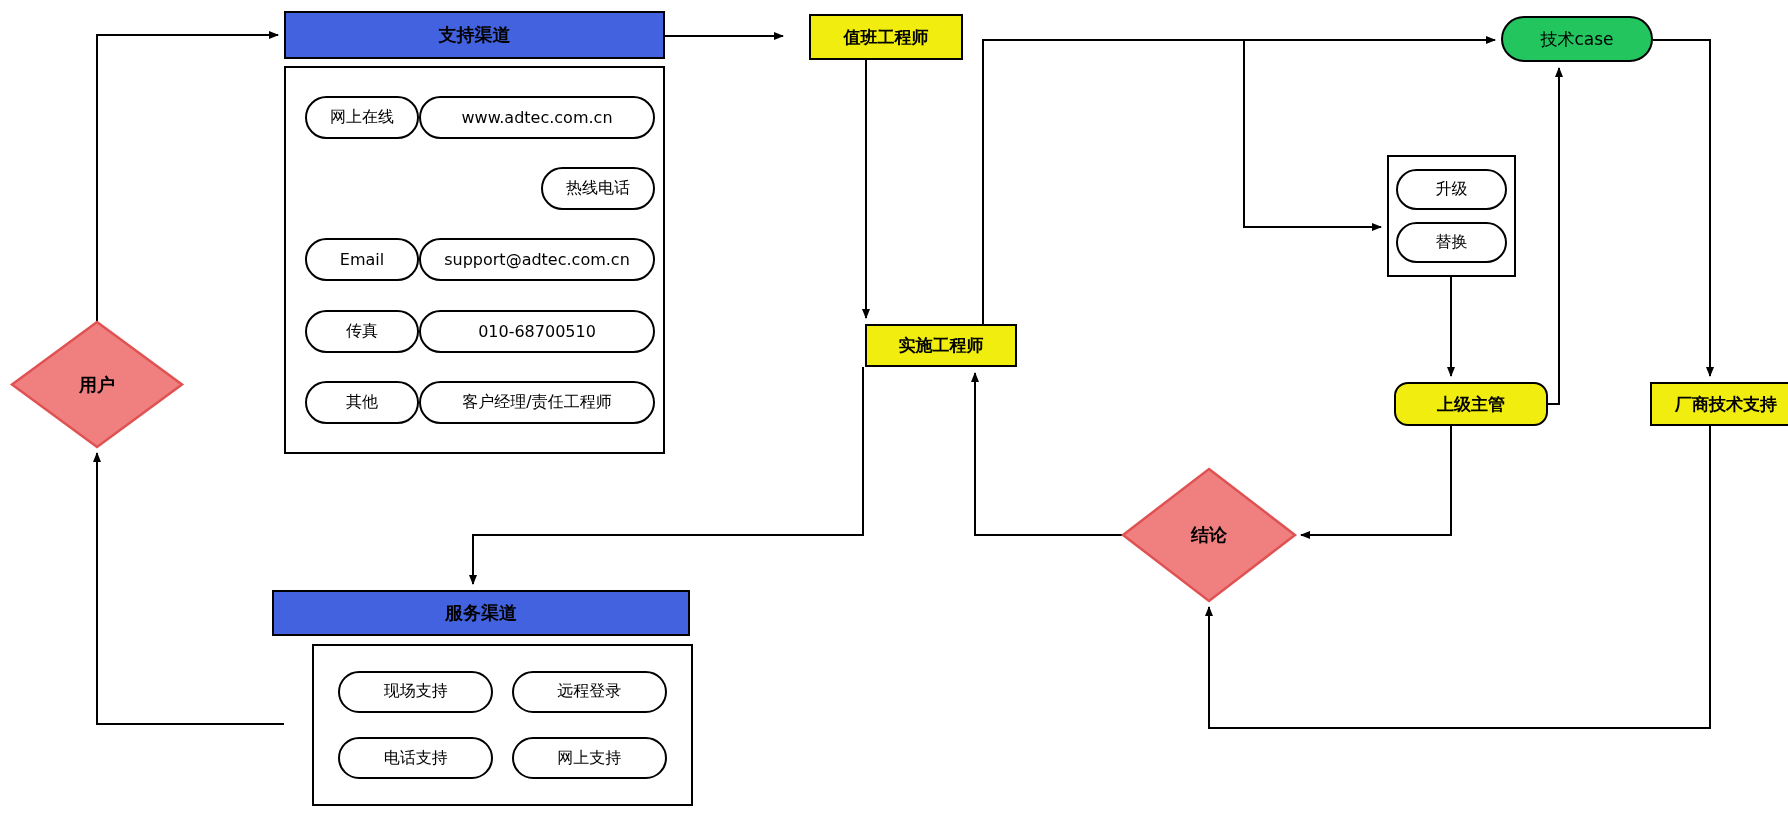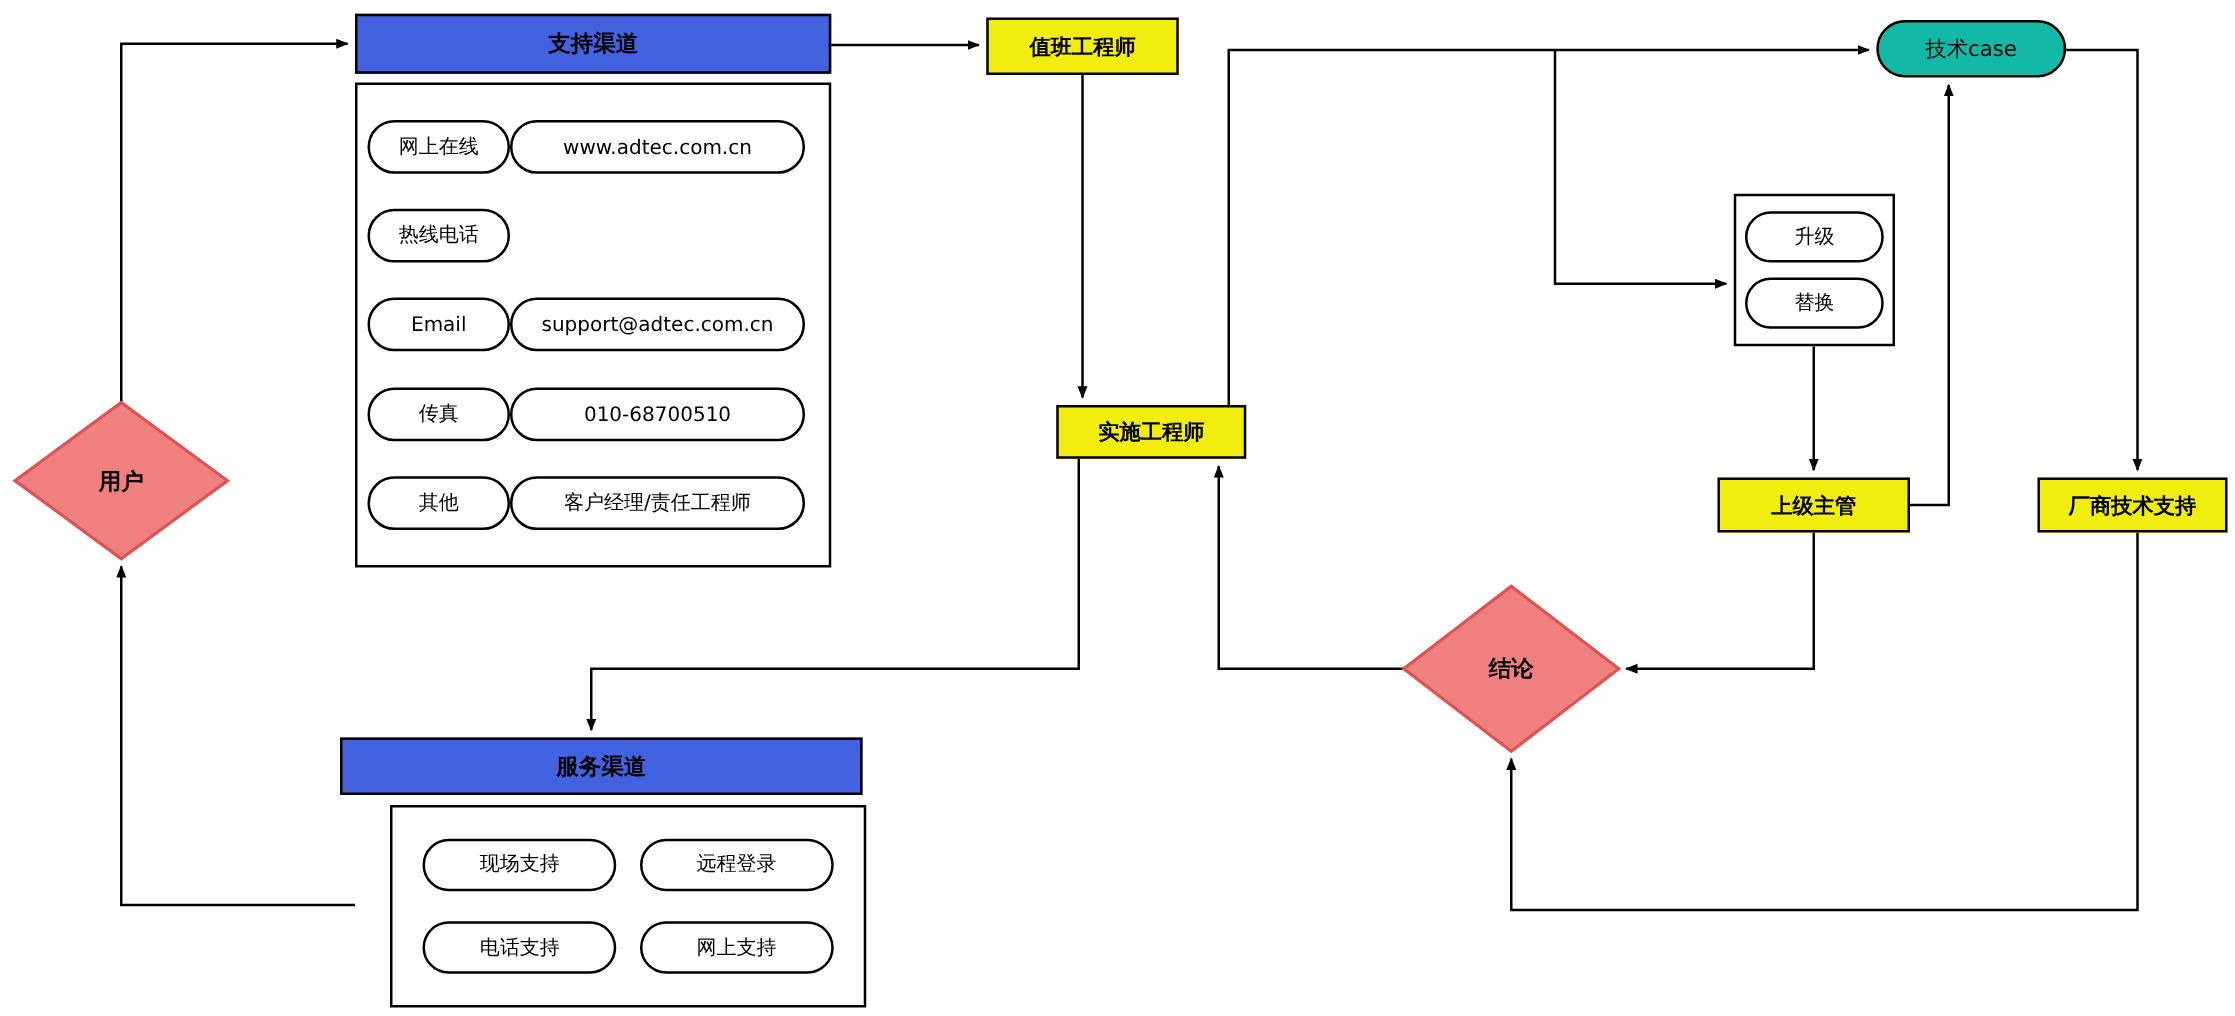--- a/index.html
+++ b/index.html
@@ -43,46 +43,47 @@
     background: var(--blue, #4362e0);
     border: 2px solid #000;
     font-weight: bold;
     font-size: 18px;
   }
   .yellow {
     background: var(--yellow, #f1ee0f);
     border: 2px solid #000;
     font-weight: bold;
     font-size: 17px;
+    margin-left: 20px;
   }
   .whitebox {
     background: #fff;
     border: 2px solid #000;
   }
   .rounded {
-    background: #14b8a6;
+    background: #22c55e;
     border: 2px solid #000;
     border-radius: 23px;
   }
   .pill {
     background: #fff;
     border: 2px solid #000;
     border-radius: 999px;
     display: flex;
     align-items: center;
     justify-content: center;
     font-size: 16px;
     box-sizing: border-box;
     text-align: center;
     white-space: nowrap;
   }
   .contact-col {
     flex-direction: column;
     justify-content: space-evenly;
-    align-items: flex-start;
+    align-items: flex-end;
     padding: 0 8px;
   }
   .contact-row {
     display: flex;
     justify-content: space-between;
     align-items: center;
   }
   .contact-row .pill.label { width: 114px; height: 43px; }
   .contact-row .pill.value { width: 236px; height: 43px; }
   .svc-grid {
@@ -180,21 +181,21 @@
 
   <div class="node rounded" style="left:1501px; top:16px; width:152px; height:46px;">技术case</div>
 
   <div class="node whitebox esc-col" style="left:1387px; top:155px; width:129px; height:122px;">
     <div class="pill">升级</div>
     <div class="pill">替换</div>
   </div>
 
   <div class="node yellow" style="left:845px; top:324px; width:152px; height:43px;">实施工程师</div>
 
-  <div class="node yellow" style="left:1374px; top:382px; width:154px; height:44px;">上级主管</div>
+  <div class="node yellow" style="left:1374px; top:382px; width:154px; height:44px;border-radius:14px;">上级主管</div>
 
   <div class="node yellow" style="left:1630px; top:382px; width:152px; height:44px;">厂商技术支持</div>
 
   <div class="node hdr" style="left:272px; top:590px; width:418px; height:46px;">服务渠道</div>
 
   <div class="node whitebox svc-grid" style="left:284px; top:644px; width:381px; height:162px;margin-left:28px;">
     <div class="pill">现场支持</div>
     <div class="pill">远程登录</div>
     <div class="pill">电话支持</div>
     <div class="pill">网上支持</div>

